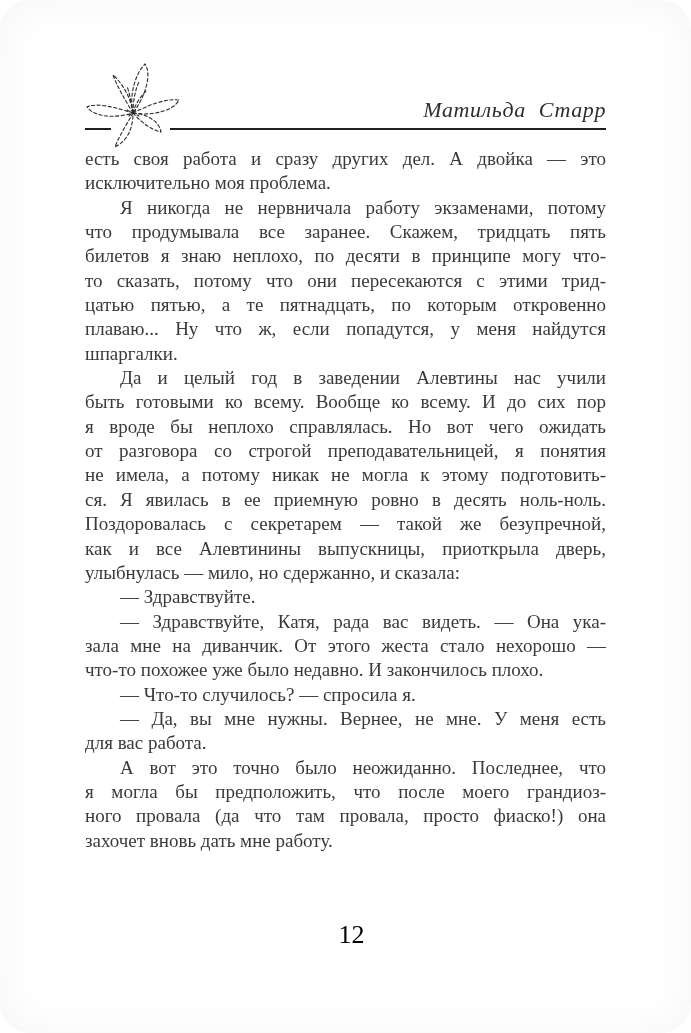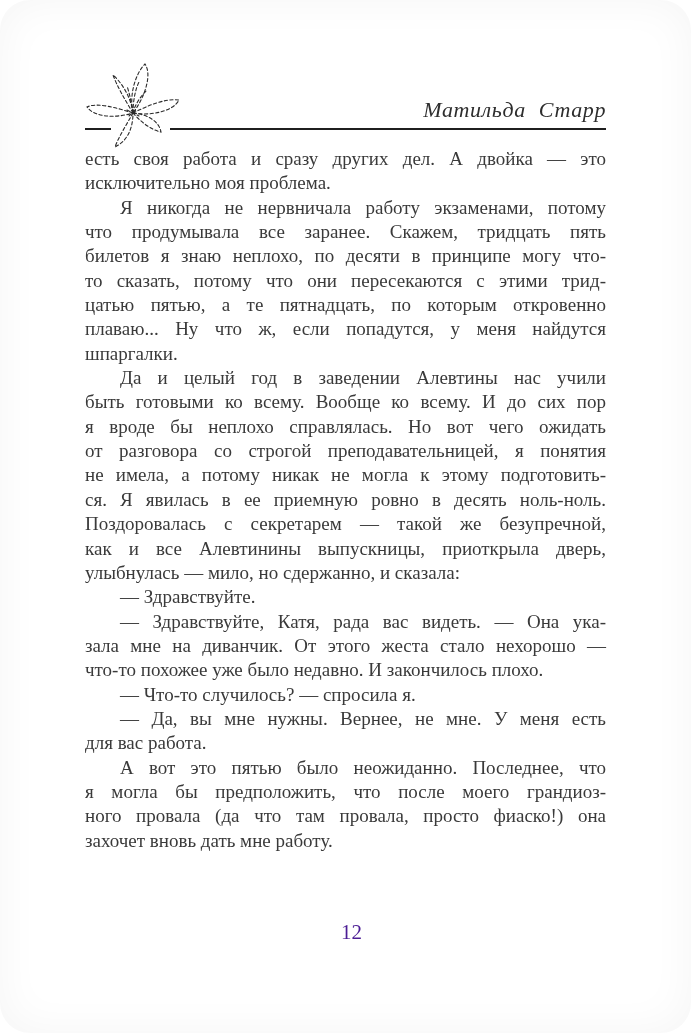--- a/index.html
+++ b/index.html
@@ -62,22 +62,22 @@
 
   
   .page-number {
     position: absolute;
     left: 85px;
     top: 920px;
     width: 521px;
     padding-left: 12px;
     box-sizing: border-box;
     text-align: center;
-    font-size: 21px;
-    color: #4c1d95;
+    font-size: 26px;
+    color: #000000;
   }
 </style>
 </head>
 <body>
 
 <div class="page">
 
   <svg class="ornament" viewBox="0 0 110 95" xmlns="http://www.w3.org/2000/svg">
     <g fill="none" stroke="#2a2a2a" stroke-width="1.1" stroke-dasharray="3.2 2.4" stroke-linecap="round">
 
@@ -123,21 +123,21 @@
       <div class="line fill">Поздоровалась с секретарем — такой же безупречной,</div>
       <div class="line fill">как и все Алевтинины выпускницы, приоткрыла дверь,</div>
       <div class="line last">улыбнулась — мило, но сдержанно, и сказала:</div>
       <div class="line last indent">— Здравствуйте.</div>
       <div class="line fill indent">— Здравствуйте, Катя, рада вас видеть. — Она ука-</div>
       <div class="line fill">зала мне на диванчик. От этого жеста стало нехорошо —</div>
       <div class="line last">что-то похожее уже было недавно. И закончилось плохо.</div>
       <div class="line last indent">— Что-то случилось? — спросила я.</div>
       <div class="line fill indent">— Да, вы мне нужны. Вернее, не мне. У меня есть</div>
       <div class="line last">для вас работа.</div>
-      <div class="line fill indent">А вот это пятью было неожиданно. Последнее, что</div>
+      <div class="line fill indent">А вот это точно было неожиданно. Последнее, что</div>
       <div class="line fill">я могла бы предположить, что после моего грандиоз-</div>
       <div class="line fill">ного провала (да что там провала, просто фиаско!) она</div>
       <div class="line last">захочет вновь дать мне работу.</div>
     </div>
 
   <div class="page-number">12</div>
 
 </div>
 
 </body></html>

